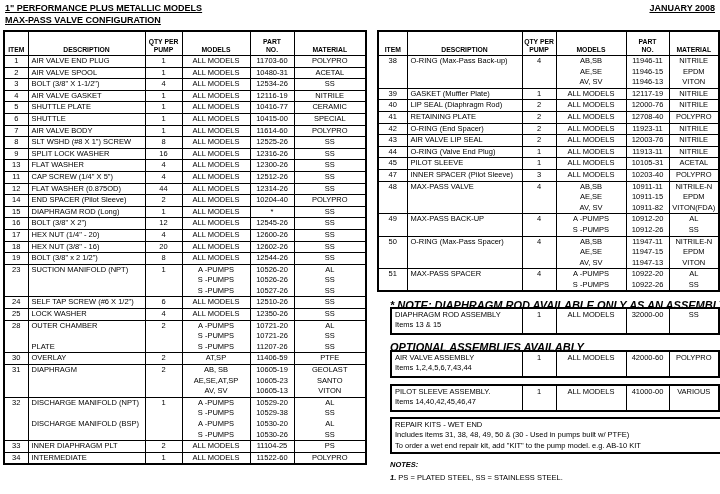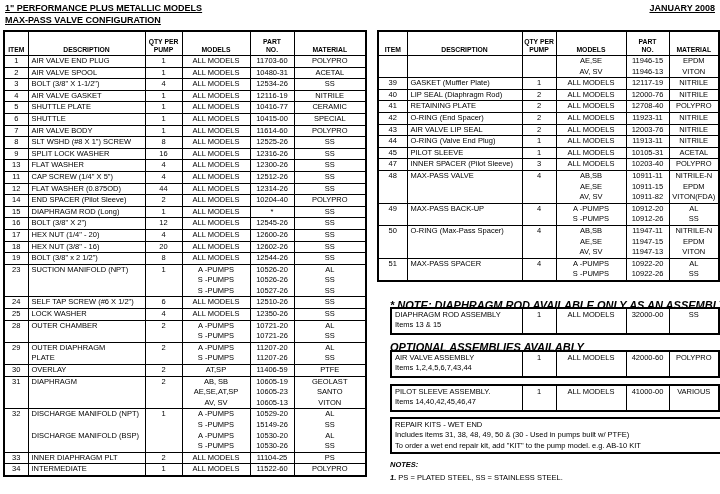--- a/index.html
+++ b/index.html
@@ -270,28 +270,20 @@
         <td class="c5">AL</td>
       </tr>
       <tr>
         <td class="c0"></td>
         <td class="c1"></td>
         <td class="c2"></td>
         <td class="c3">S -PUMPS</td>
         <td class="c4">10721-26</td>
         <td class="c5">SS</td>
       </tr>
-      <tr class="item-first">
-        <td class="c0">29</td>
-        <td class="c1">OUTER DIAPHRAGM</td>
-        <td class="c2">2</td>
-        <td class="c3">A -PUMPS</td>
-        <td class="c4">11207-20</td>
-        <td class="c5">AL</td>
-      </tr>
       <tr>
         <td class="c0"></td>
         <td class="c1">PLATE</td>
         <td class="c2"></td>
         <td class="c3">S -PUMPS</td>
         <td class="c4">11207-26</td>
         <td class="c5">SS</td>
       </tr>
       <tr class="item-first">
         <td class="c0">30</td>
@@ -331,21 +323,21 @@
         <td class="c2">1</td>
         <td class="c3">A -PUMPS</td>
         <td class="c4">10529-20</td>
         <td class="c5">AL</td>
       </tr>
       <tr>
         <td class="c0"></td>
         <td class="c1"></td>
         <td class="c2"></td>
         <td class="c3">S -PUMPS</td>
-        <td class="c4">15149-26</td>
+        <td class="c4">10529-38</td>
         <td class="c5">SS</td>
       </tr>
       <tr>
         <td class="c0"></td>
         <td class="c1">DISCHARGE MANIFOLD (BSP)</td>
         <td class="c2"></td>
         <td class="c3">A -PUMPS</td>
         <td class="c4">10530-20</td>
         <td class="c5">AL</td>
       </tr>
@@ -395,20 +387,28 @@
         </th>
       <th><span>MODELS</span></th>
       <th>
           <span style="display:block">PART</span>
           <span style="display:block">NO.</span>
         </th>
       <th><span>MATERIAL</span></th>
     </tr>
   </thead>
   <tbody>
+      <tr class="item-first">
+        <td class="c0">38</td>
+        <td class="c1">O-RING (Max-Pass Back-up)</td>
+        <td class="c2">4</td>
+        <td class="c3">AB,SB</td>
+        <td class="c4">11946-11</td>
+        <td class="c5">NITRILE</td>
+      </tr>
       <tr>
         <td class="c0"></td>
         <td class="c1"></td>
         <td class="c2"></td>
         <td class="c3">AE,SE</td>
         <td class="c4">11946-15</td>
         <td class="c5">EPDM</td>
       </tr>
       <tr>
         <td class="c0"></td>

